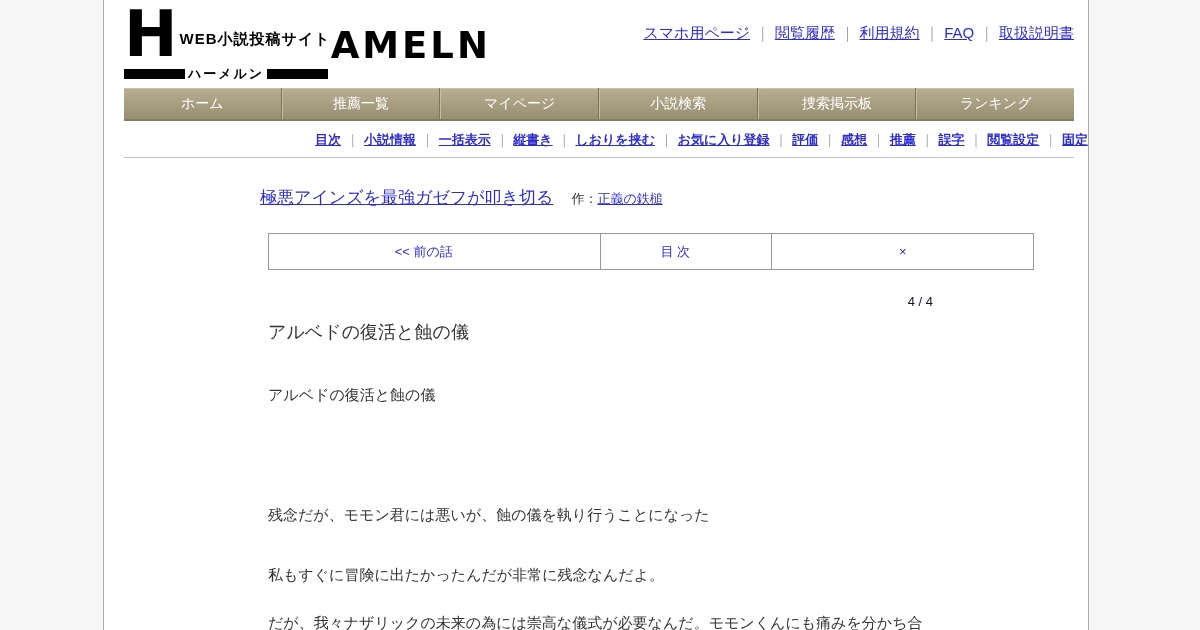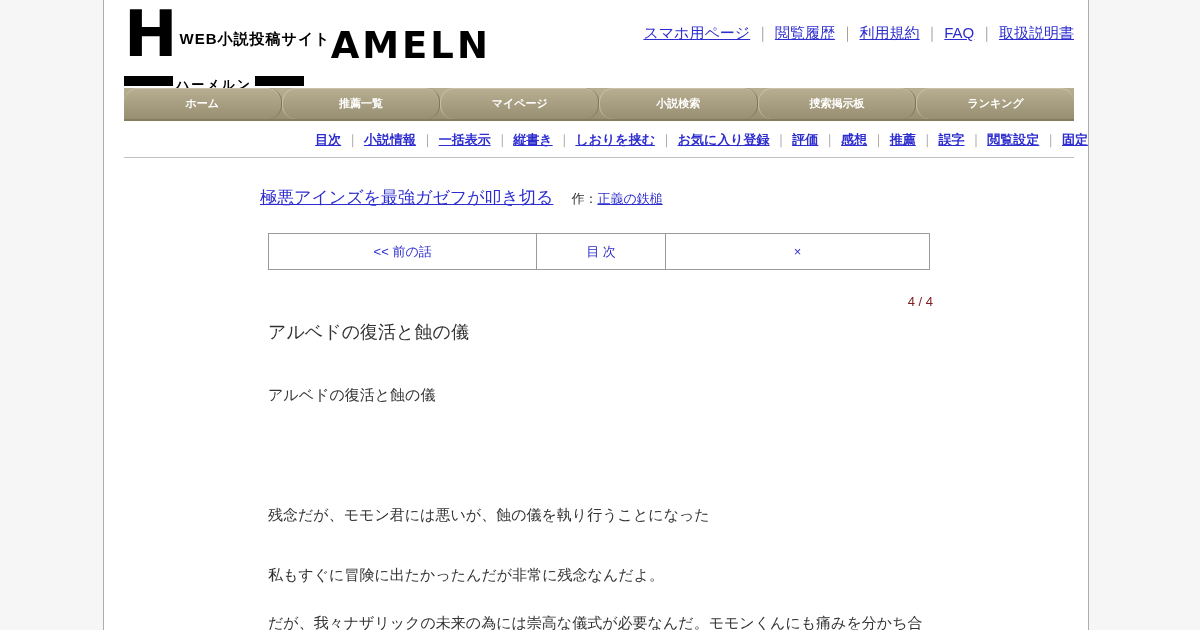--- a/index.html
+++ b/index.html
@@ -22,72 +22,71 @@
   }
   a { text-decoration: underline; color: #2d2dcf; cursor: pointer; }
 
   
   .logo { position: absolute; left: 20px; top: 6px; width: 214px; color: #000; text-decoration: none; display: block; }
   .logo-top { display: flex; align-items: flex-end; }
   .logo-h { font-size: 64px; line-height: 56px; font-weight: bold; font-family: "DejaVu Sans", sans-serif; }
   .logo-right { display: flex; flex-direction: row; margin-left: 2px; }
   .logo-tagline { font-size: 15px; font-weight: bold; letter-spacing: 1px; white-space: nowrap; }
   .logo-rest { font-size: 37px; line-height: 32px; font-weight: bold; letter-spacing: 3px; font-family: "DejaVu Sans", sans-serif; }
-  .logo-bottom { display: flex; align-items: flex-start; margin-top: 14px; width: 180px; }
+  .logo-bottom { display: flex; align-items: center; margin-top: 3px; width: 204px; }
   .logo-bar { height: 10px; background: #000; flex: 1; }
   .logo-kana { font-size: 13px; font-weight: bold; letter-spacing: 2px; padding: 0 3px; white-space: nowrap; }
 
   
   .header-links { position: absolute; top: 24px; right: 14px; font-size: 15px; white-space: nowrap; }
   .header-links .sep, .subnav .sep { color: #999999; text-decoration: none; margin: 0 5px; font-weight: normal; }
 
   
   .navbar {
     position: absolute; left: 20px; right: 14px; top: 88px; height: 33px;
     display: flex;
     background: linear-gradient(#b8ae91, #988e71);
     border-bottom: 2px solid #857c61;
   }
   .nav-tab {
     flex: 1; display: flex; align-items: center; justify-content: center;
-    color: #ffffff; font-size: 11px; font-weight: bold; text-decoration: none;
+    color: #ffffff; font-size: 14px; font-weight: normal; text-decoration: none;
     border-left: 1px solid #c6bda3; border-right: 1px solid #7d7459;
     box-shadow: inset 0 1px 0 rgba(255,255,255,0.25);
     cursor: pointer;
-    border-radius: 14px;
   }
   .nav-tab:first-child { border-left: none; }
   .nav-tab:last-child { border-right: none; }
 
   
   .subnav {
     position: absolute; left: 0; right: 0; top: 131px;
     text-align: right; font-size: 13px; font-weight: bold; white-space: nowrap; font-family: Liberation Mono, monospace;
   }
 
   .rule { position: absolute; left: 20px; right: 14px; top: 157px; border-top: 1px solid #c2c2c2; }
 
   
   .title-row { position: absolute; left: 156px; top: 186px; white-space: nowrap; }
   .novel-title { font-size: 17px; }
   .author-wrap { font-size: 13px; margin-left: 18px; color: #333; }
 
   .pager {
-    position: absolute; left: 164px; top: 233px; width: 662px; height: 37px;
-    display: flex; border: 1px solid #9a9a9a; background: #fff;
+    position: absolute; left: 164px; top: 233px; width: 766px; height: 37px;
+    display: flex; border: 1px solid #9a9a9a; background: #fff; gap: 22px;
   }
   .pager-cell {
     display: flex; align-items: center; justify-content: center;
     font-size: 13px; color: #2d2dcf; text-decoration: none; cursor: pointer;
   }
   .pager-prev { flex: 0 0 40.5%; }
   .pager-index { flex: 0 0 19.5%; border-left: 1px solid #9a9a9a; font-family: Liberation Serif, serif; }
   .pager-next { flex: 1; border-left: 1px solid #9a9a9a; }
 
-  .page-indicator { position: absolute; left: 164px; top: 294px; width: 665px; text-align: right; font-size: 13px; color: #7f1d1d; }
+  .page-indicator { position: absolute; left: 164px; top: 294px; width: 665px; text-align: right; font-size: 13px; color: #0f172a; }
 
   .episode-title { position: absolute; left: 164px; top: 320px; margin: 0; font-size: 18px; font-weight: normal; color: #333; }
 
   .novel-body { position: absolute; left: 164px; top: 378px; width: 720px; font-size: 15px; line-height: 20px; color: #333; }
   .novel-body p { margin: 0; }
   .novel-body .p1 { margin-top: 7px; }
   .novel-body .p2 { margin-top: 100px; }
   .novel-body .p3 { margin-top: 40px; }
   .novel-body .p4 { margin-top: 28px; }
 </style>

